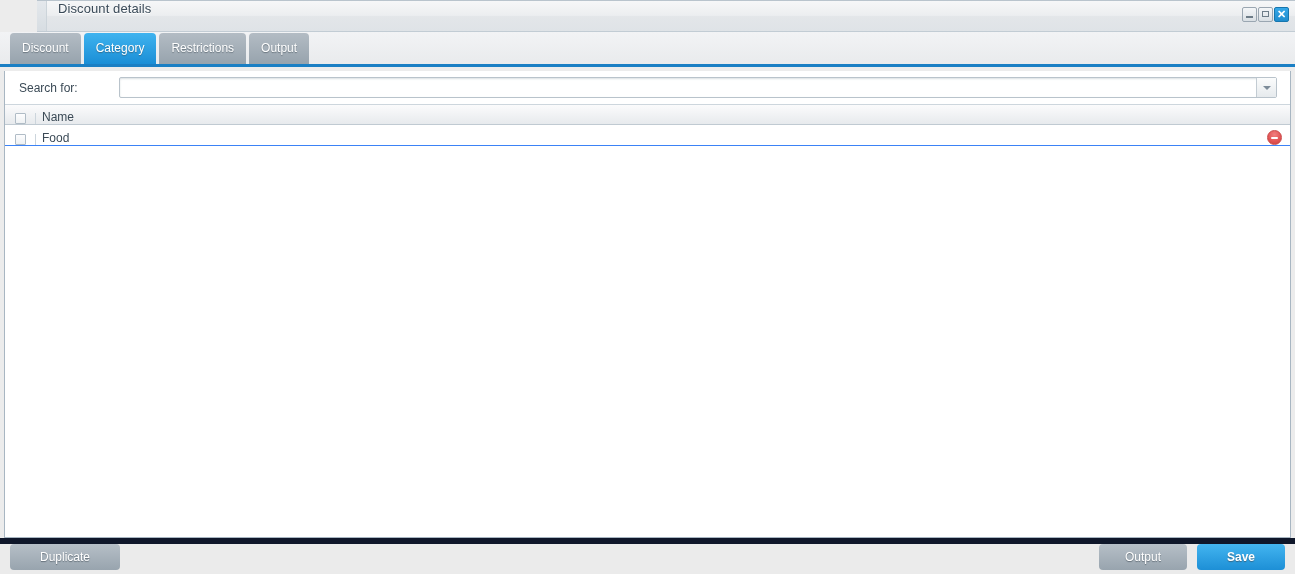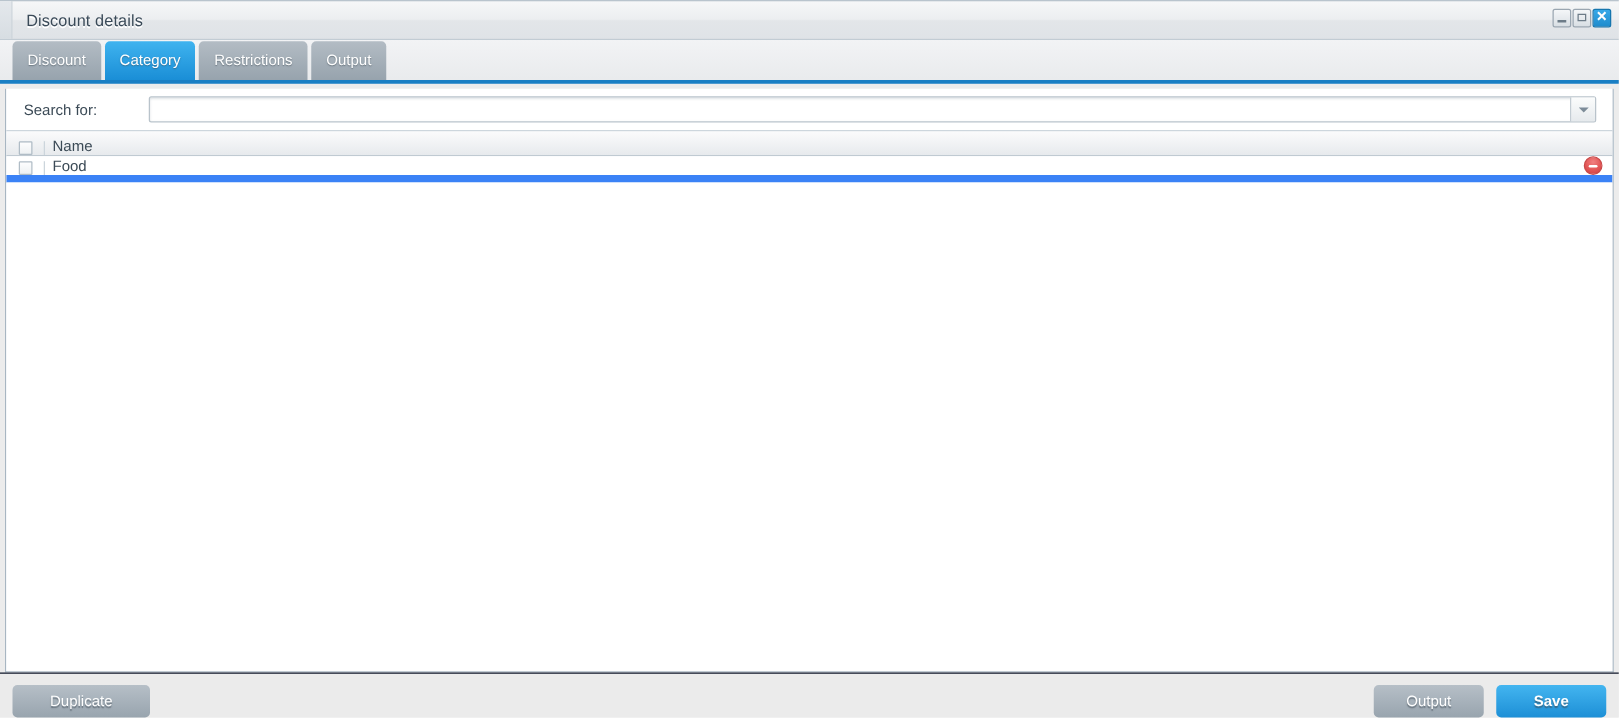--- a/index.html
+++ b/index.html
@@ -28,21 +28,21 @@
 
   
   .titlebar {
     position: relative;
     height: 30px;
     flex: 0 0 30px;
     background: linear-gradient(to bottom, #f6f7f8 0%, #eceef0 48%, #e3e6e9 52%, #dfe3e7 100%);
     border-bottom: 1px solid #c2ccd4;
     border-top: 1px solid #b9c4cd;
     display: flex;
-    align-items: center;
+    margin-left: 37px;
   }
   .titlebar-left-edge {
     width: 10px;
     height: 100%;
     background: linear-gradient(to bottom, #e4e8ec 0%, #d7dde2 100%);
     border-right: 1px solid #ccd4da;
     box-sizing: border-box;
   }
   .title-text {
     margin-left: 11px;
@@ -230,21 +230,21 @@
     box-sizing: border-box;
   }
   .grid-header {
     background: linear-gradient(to bottom, #fbfbfc 0%, #e7eaed 100%);
     border-top: 1px solid #cdd6dd;
     border-bottom: 1px solid #c0cad2;
     color: #3b4a56;
   }
   .grid-body-row {
     background: #ffffff;
-    border-bottom: 6px solid #3b82f6;
+    border-bottom: 1px solid #3b82f6;
   }
   .col-check {
     flex: 0 0 31px;
     display: flex;
     align-items: center;
     justify-content: center;
     border-right: 1px solid #ccd5dc;
     box-sizing: border-box;
   }
   .chk {
@@ -296,24 +296,24 @@
     background: #ffffff;
     border-radius: 1px;
   }
   .grid-filler { flex: 1 1 auto; background: #ffffff; min-height: 0; }
 
   
   .footer {
     flex: 0 0 36px;
     background: #ebebeb;
     display: flex;
-    align-items: flex-end;
+    align-items: flex-start;
     padding: 0 10px;
     box-sizing: border-box;
-    border-top: 1px solid #0f172a;
+    border-top: 6px solid #0f172a;
   }
   .footer-spacer { flex: 1 1 auto; }
   .btn {
     height: 26px;
     min-width: 82px;
     padding: 0 14px;
     border-radius: 4px;
     border: none;
     font-family: "Liberation Sans", sans-serif;
     font-size: 12px;

